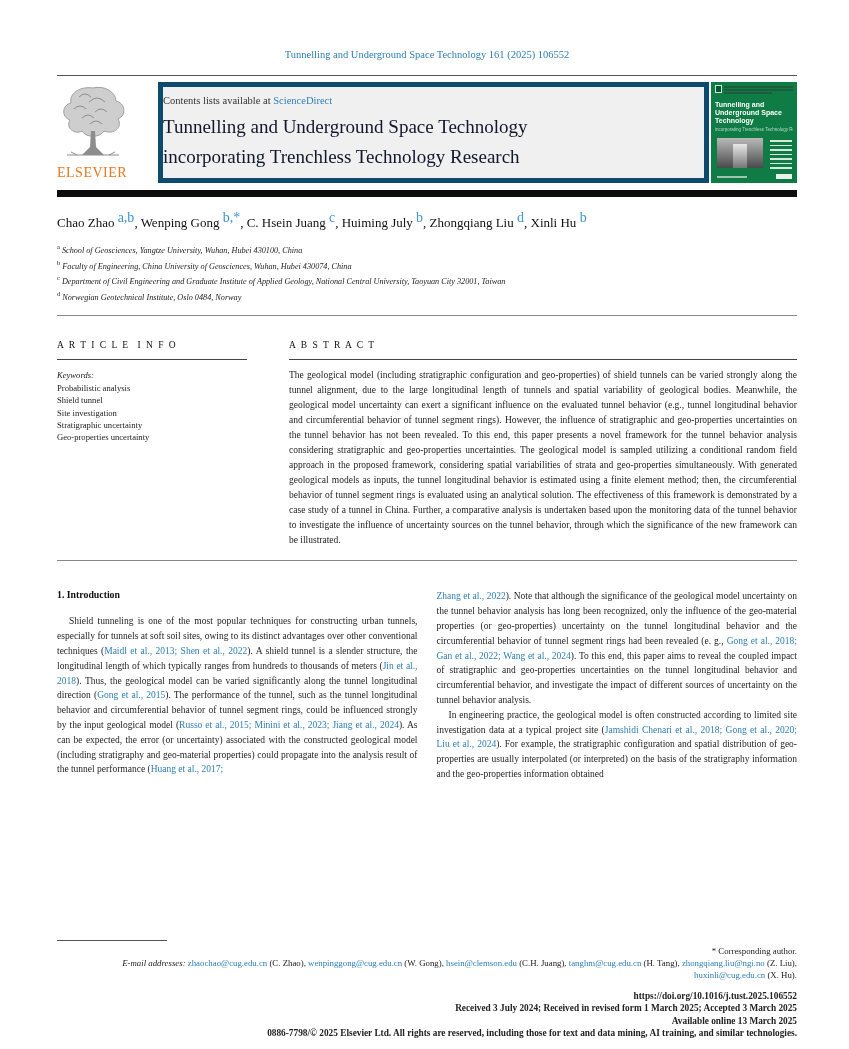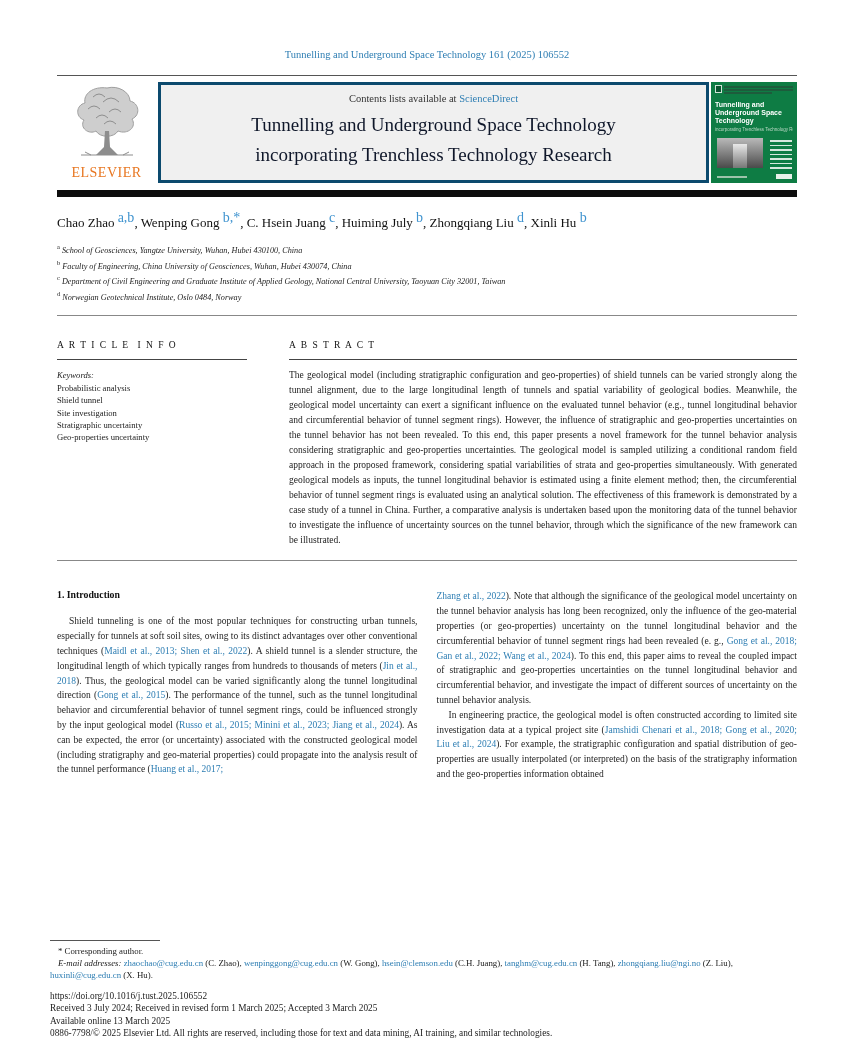--- a/index.html
+++ b/index.html
@@ -11,23 +11,23 @@
   .link { color:#2e7eb3; }
   .italic { font-style:italic; }
   sup.link { color:#3f93cf; }
 
   
   .running-head { text-align:center; font-size:10.5px; color:#2e7eb3; margin-bottom:15px; }
 
   
   .banner-rule { border-top:1px solid #555; }
   .banner { display:flex; margin-top:6px; height:101px; align-items:stretch; }
-  .logo-block { width:99px; background:#fff; display:flex; flex-direction:column; align-items:center; justify-content:flex-end; padding-bottom:2px; }
+  .logo-block { width:99px; background:#fff; display:flex; flex-direction:column; align-items:flex-start; justify-content:flex-end; padding-bottom:2px; }
   .elsevier-text { font-size:14px; color:#e87722; letter-spacing:0.5px; margin-top:1px; }
-  .banner-center { flex:1; background:#f0f0f0; border:3px solid #0c4a6e; text-align:center; padding-top:8px; margin-left:2px; }
+  .banner-center { flex:1; background:#f0f0f0; border:5px solid #0c4a6e; padding-top:8px; margin-left:2px; }
   .contents-line { font-size:10.5px; color:#333; }
   .journal-title { font-size:19px; color:#0f172a; line-height:24px; margin-top:6px; }
   .journal-title.first { margin-top:9px; }
   .homepage-line { font-family:"Liberation Sans","DejaVu Sans",sans-serif; font-size:10.5px; color:#444; margin-top:10px; }
 
   
   .cover { width:86px; height:101px; background:#0e7c44; margin-left:2px; position:relative; padding:3px 4px; overflow:hidden; }
   .cover-head { display:flex; gap:2px; align-items:flex-start; }
   .cover-chip { width:7px; height:8px; background:#0a5530; border:1px solid #cfe3d6; }
   .cover-headlines { flex:1; padding-top:1px; }
@@ -68,25 +68,25 @@
 
   
   .columns { display:flex; gap:19px; margin-top:28px; }
   .col { flex:1; min-width:0; }
   .col-heading { font-weight:bold; font-size:9.8px; color:#111; }
   .body-p { font-size:9.5px; line-height:14.8px; text-align:justify; color:#1e1e1e; }
   .col .body-p.first { margin-top:14px; }
   .indent { text-indent:12px; }
 
   
-  .bottom-area { position:absolute; left:50px; right:52px; bottom:10px; background:#fff; }
+  .bottom-area { position:absolute; left:57px; right:52px; bottom:10px; background:#fff;text-align:right; }
   .fn-rule { width:110px; border-top:1px solid #555; margin-bottom:4px; }
   .fn-line { font-size:8.8px; line-height:12px; color:#222; }
   .fn-line.hang { text-indent:8px; }
-  .footer-block { margin-top:9px; }
+  .footer-block { margin-top:9px;font-weight:bold; }
   .footer-line { font-size:9.3px; line-height:12.2px; color:#222; }
 </style>
 </head>
 <body>
 
 <div class="page">
 
   <div class="running-head">Tunnelling and Underground Space Technology 161 (2025) 106552</div>
 
   <div class="banner-rule"></div>

